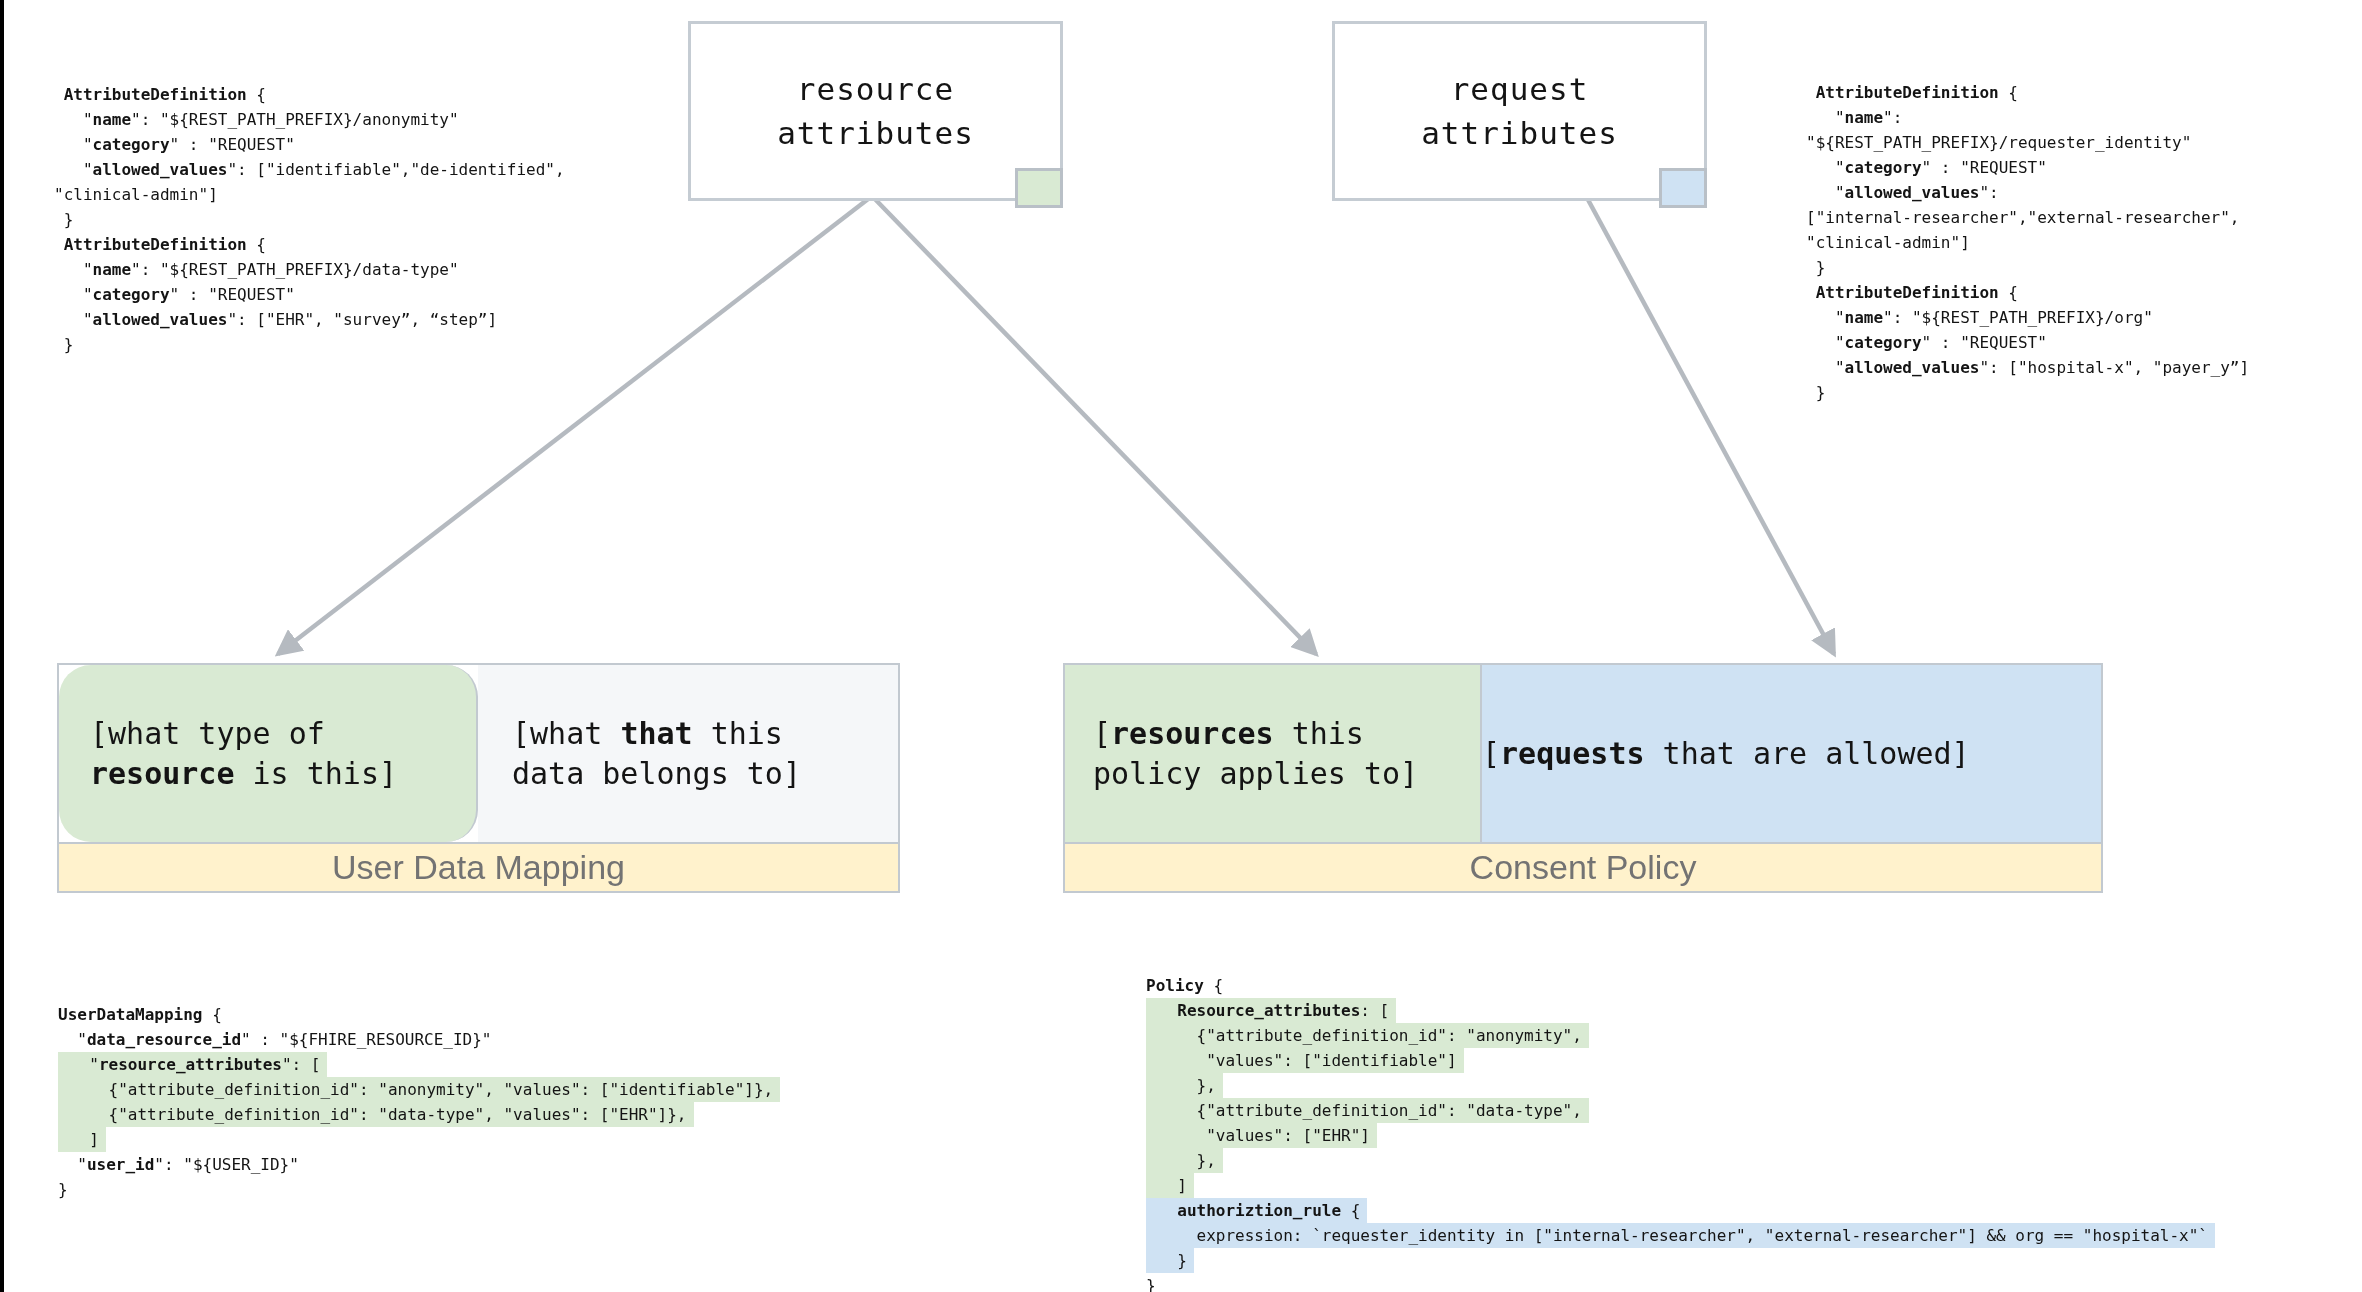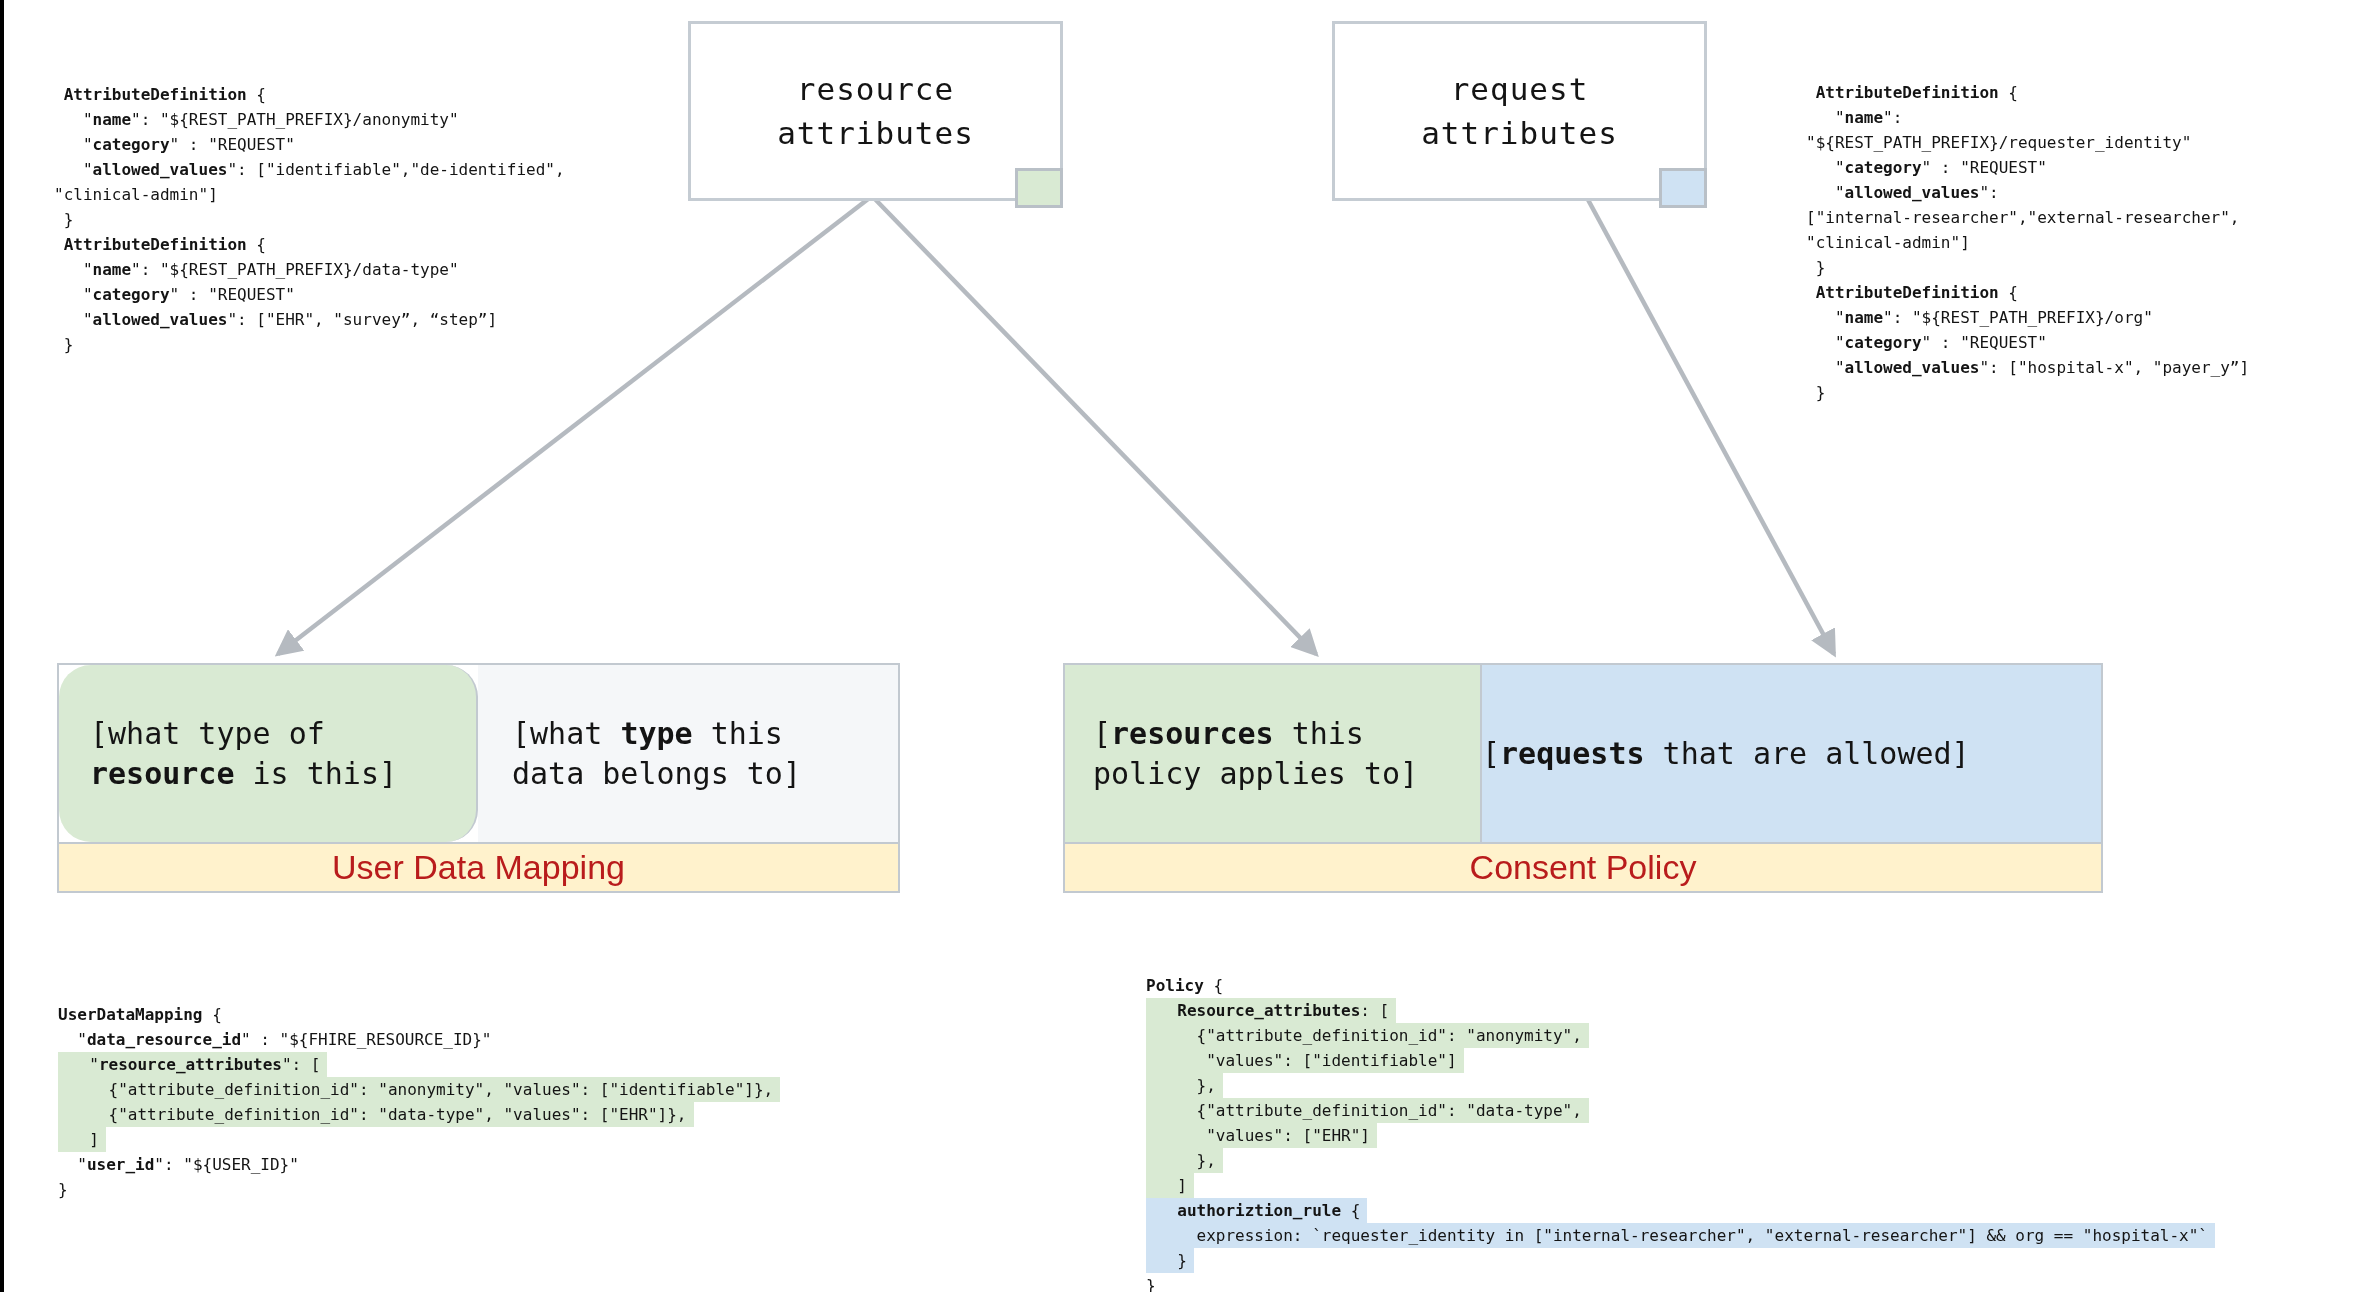--- a/index.html
+++ b/index.html
@@ -19,21 +19,21 @@
   .node-title{font-size:31px;line-height:44px;white-space:pre-line;text-align:center;letter-spacing:1px;}
   .corner{position:absolute;right:-3px;bottom:-10px;width:42px;height:34px;border:3px solid #b9c0c7;}
 
   
   .tbl{position:absolute;border:2px solid #c2c9d0;background:#fff;}
   .row1{display:flex;height:177px;}
   .cell{box-sizing:border-box;height:177px;display:flex;flex-direction:column;justify-content:center;
         font-size:30px;line-height:40px;white-space:pre;}
   .cell div{white-space:pre;}
   .bar{height:47px;border-top:2px solid #c2c9d0;display:flex;align-items:center;justify-content:center;
-       font-family:"Liberation Sans",sans-serif;font-size:34px;color:#b91c1c;}
+       font-family:"Liberation Sans",sans-serif;font-size:34px;color:#737373;}
 
   .arrows{position:absolute;left:0;top:0;}
 </style>
 </head>
 <body>
 
 <div id="canvas">
 
   <div class="edge-line"></div>
 
@@ -60,21 +60,21 @@
     <div class="node-title">request
 attributes</div>
     <div class="corner" style="background:#cfe2f3;"></div>
   </div>
 
   <div class="code" style="left:1806px;top:80px;"><div class="cl"><span><span> </span><span class="b">AttributeDefinition</span><span> {</span></span></div><div class="cl"><span><span>   "</span><span class="b">name</span><span>":</span></span></div><div class="cl"><span><span>"${REST_PATH_PREFIX}/requester_identity"</span></span></div><div class="cl"><span><span>   "</span><span class="b">category</span><span>" : "REQUEST"</span></span></div><div class="cl"><span><span>   "</span><span class="b">allowed_values</span><span>":</span></span></div><div class="cl"><span><span>["internal-researcher","external-researcher",</span></span></div><div class="cl"><span><span>"clinical-admin"]</span></span></div><div class="cl"><span><span> }</span></span></div><div class="cl"><span><span> </span><span class="b">AttributeDefinition</span><span> {</span></span></div><div class="cl"><span><span>   "</span><span class="b">name</span><span>": "${REST_PATH_PREFIX}/org"</span></span></div><div class="cl"><span><span>   "</span><span class="b">category</span><span>" : "REQUEST"</span></span></div><div class="cl"><span><span>   "</span><span class="b">allowed_values</span><span>": ["hospital-x", "payer_y”]</span></span></div><div class="cl"><span><span> }</span></span></div></div>
 
   <div class="tbl" style="left:57px;top:663px;width:839px;">
     <div class="row1">
       <div class="cell" style="width:419px;padding-left:31px;background:#d9ead3;border-right:2px solid #c2c9d0;border-radius:32px;"><div><span>[what type of</span></div><div><span class="b">resource</span><span> is this]</span></div></div>
-      <div class="cell" style="flex:1;padding-left:34px;background:#f5f7f9;"><div><span>[what </span><span class="b">type</span><span> this</span></div><div><span>data belongs to]</span></div></div>
+      <div class="cell" style="flex:1;padding-left:34px;background:#f5f7f9;"><div><span>[what </span><span class="b">that</span><span> this</span></div><div><span>data belongs to]</span></div></div>
     </div>
     <div class="bar" style="background:#fff2cc;">User Data Mapping</div>
   </div>
 
   <div class="tbl" style="left:1063px;top:663px;width:1036px;">
     <div class="row1">
       <div class="cell" style="width:417px;padding-left:28px;background:#d9ead3;border-right:2px solid #c2c9d0;"><div><span>[</span><span class="b">resources</span><span> this</span></div><div><span>policy applies to]</span></div></div>
       <div class="cell" style="flex:1;background:#cfe2f3;"><div><span>[</span><span class="b">requests</span><span> that are allowed]</span></div></div>
     </div>
     <div class="bar" style="background:#fff2cc;">Consent Policy</div>

